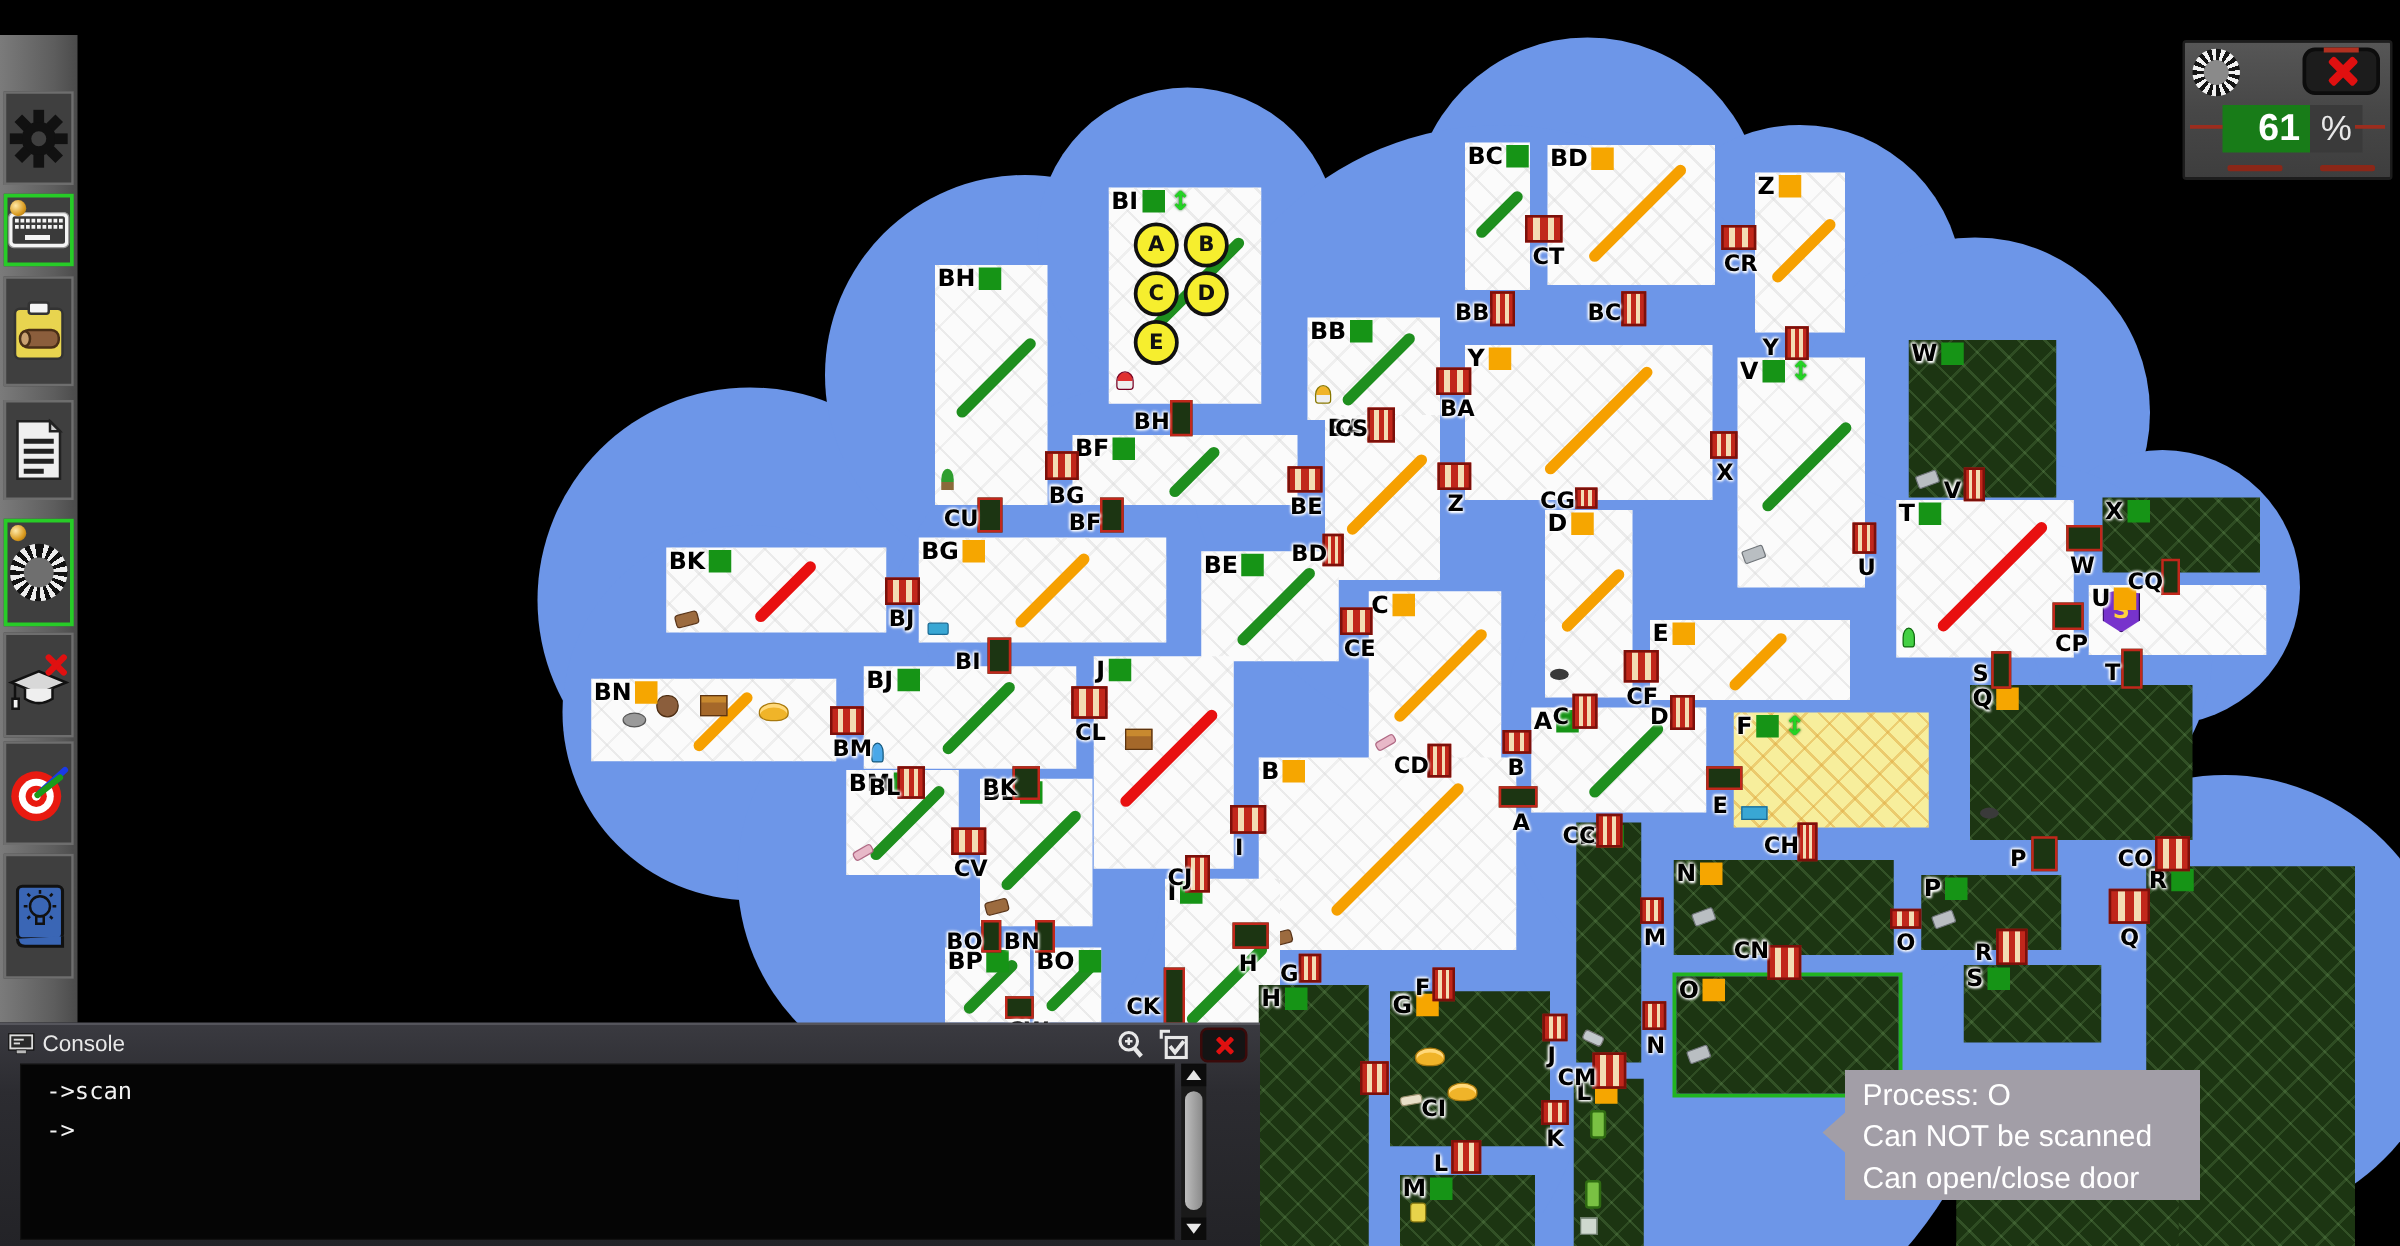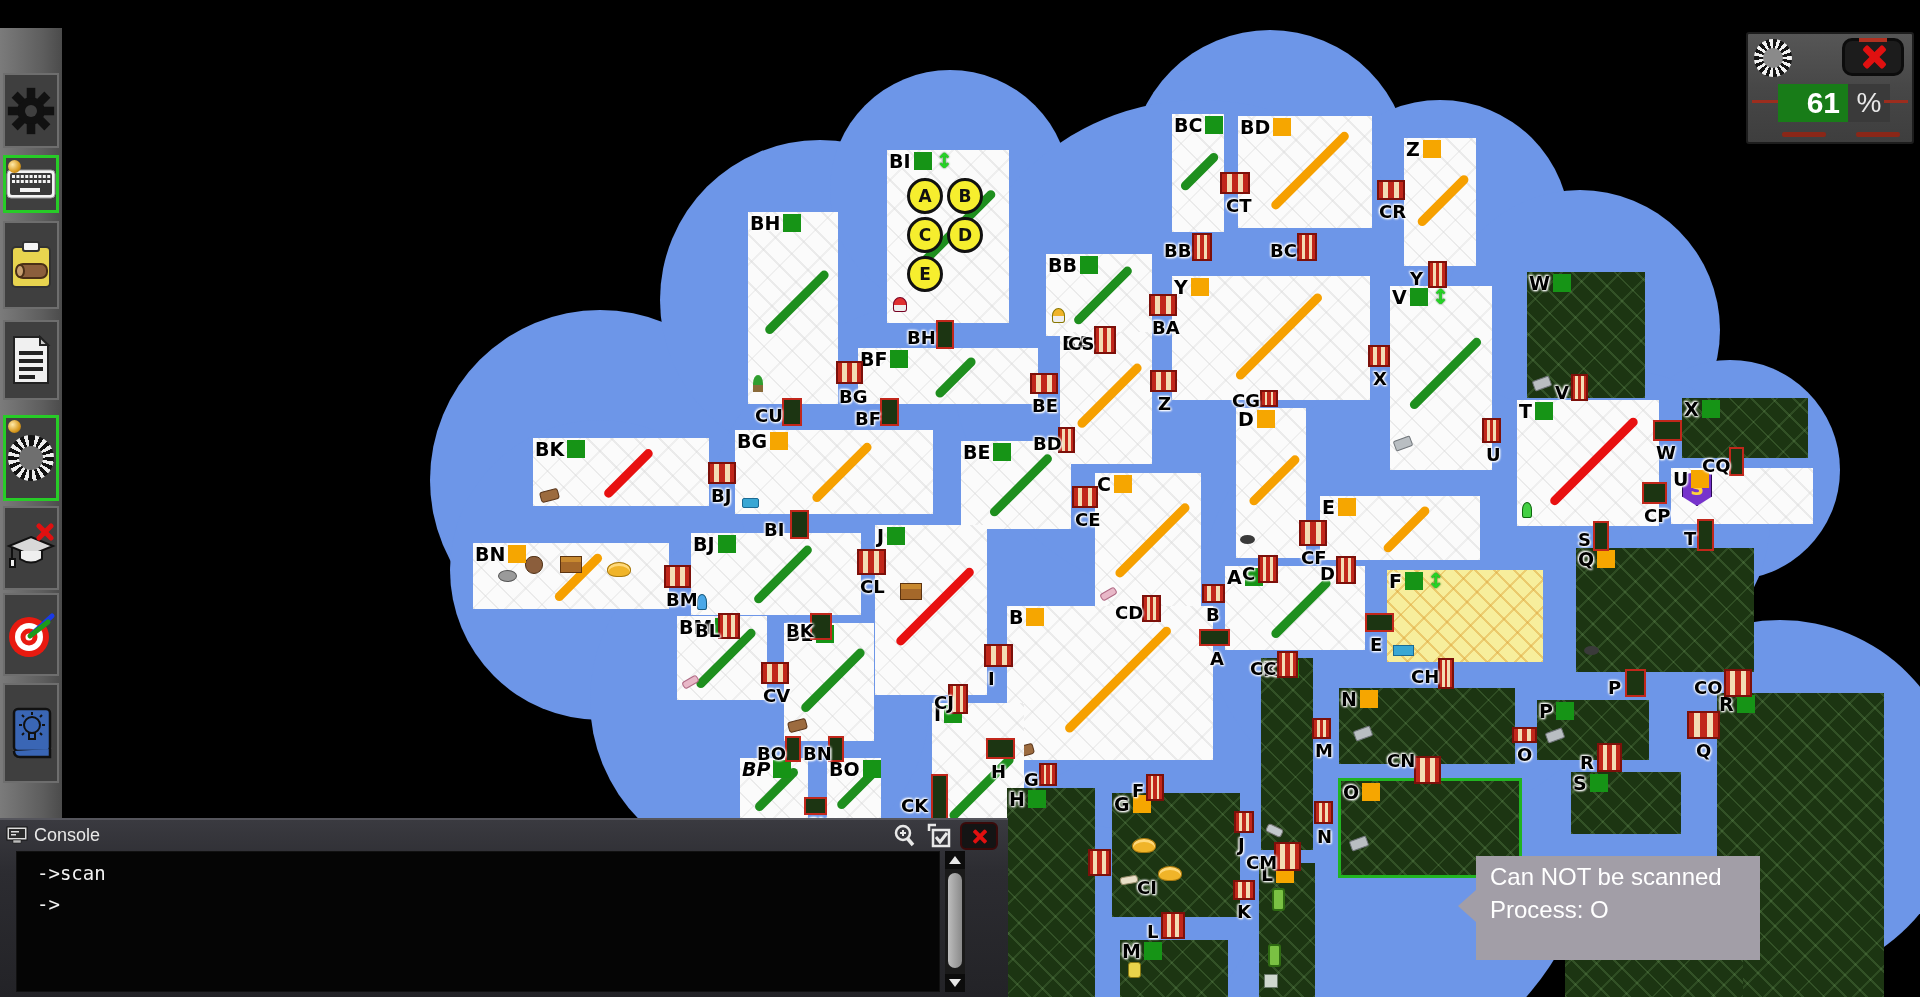--- a/index.html
+++ b/index.html
@@ -356,21 +356,21 @@
         <div class="item feather" style="left: 5px; top: 62px;"></div>
       </div>
       <div class="room white" style="left: 784px; top: 623px; width: 90px; height: 118px;">
         <div class="rlabel">
           <span>BL</span>
           <span class="badge green"></span>
         </div>
         <div class="diag green" style="width: 85.5px; left: 5.85px; top: 53.1px;"></div>
         <div class="item scroll" style="left: 4px; top: 97px;"></div>
       </div>
-      <div class="room white" style="left: 740px; top: 758px; width: 68px; height: 60px; font-style: italic;">
+      <div class="room white" style="left: 756px; top: 758px; width: 68px; height: 60px;">
         <div class="rlabel">
           <span>BP</span>
           <span class="badge green"></span>
         </div>
         <div class="diag green" style="width: 57px; left: 8.22px; top: 27px;"></div>
       </div>
       <div class="room white" style="left: 827px; top: 758px; width: 54px; height: 60px;">
         <div class="rlabel">
           <span>BO</span>
           <span class="badge green"></span>
@@ -793,17 +793,18 @@
     </div>
     <div id="console-scroll">
       <div class="scr-arrow scr-up"></div>
       <div id="scr-thumb"></div>
       <div class="scr-arrow scr-down"></div>
     </div>
 
   </div>
 
   <div id="tooltip">
+    <div>Process: O</div>
     <div>Can NOT be scanned</div>
-    <div>Process: O</div>
+    <div>Can open/close door</div>
   </div>
 
 </div>
 
 </body></html>

